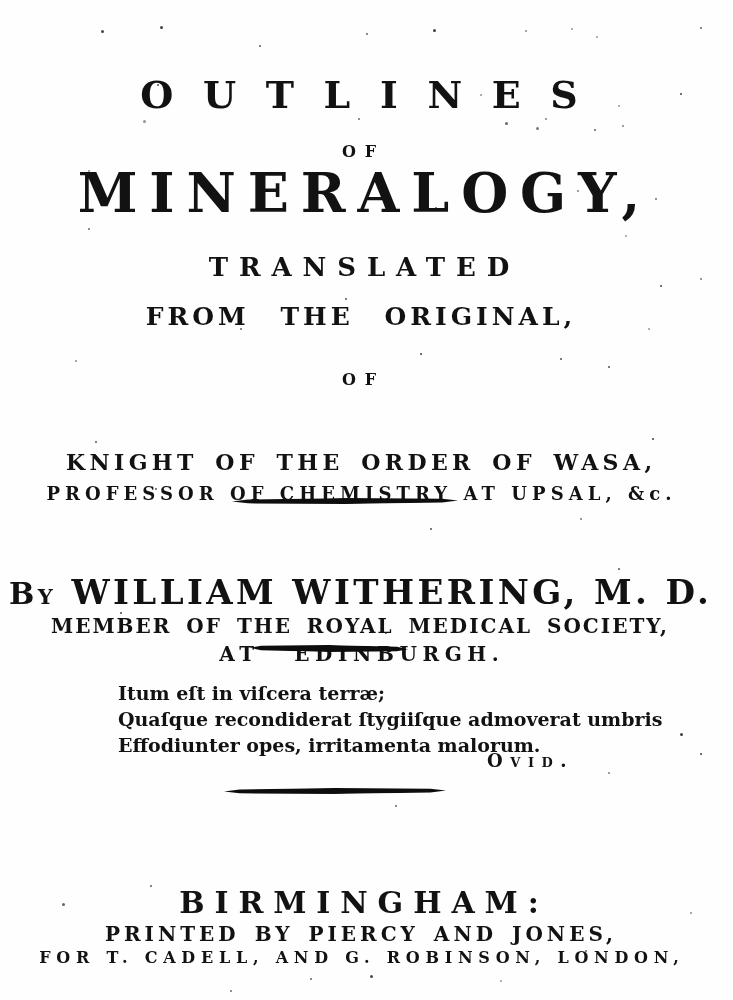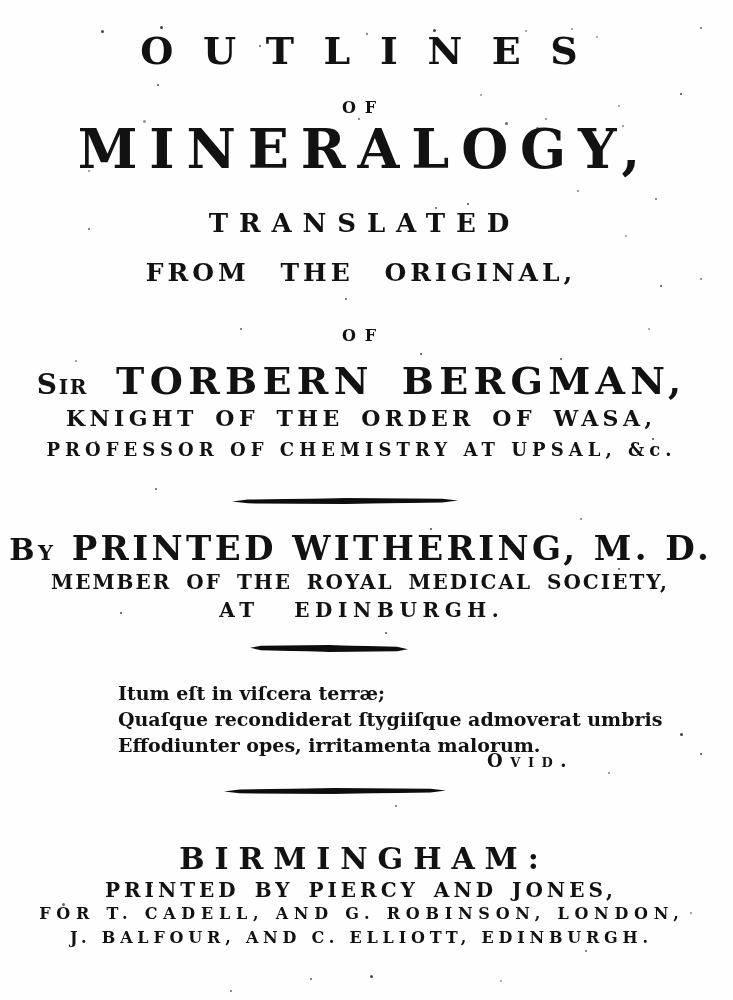--- a/index.html
+++ b/index.html
@@ -11,20 +11,21 @@
     overflow:hidden;
     font-family:"DejaVu Serif","Liberation Serif",serif;
     color:#121212;
   }
   .line{
     position:absolute;left:0;right:15px;
     text-align:center;
     font-weight:bold;
     white-space:nowrap;
     line-height:1;
+    margin-top:44px;
   }
   .sc{font-variant:small-caps;}
 
   .t-outlines   {top:32px;  font-size:38px; letter-spacing:0.78em; text-indent:0.78em;}
   .t-of1        {top:100px; font-size:16px; letter-spacing:0.55em; text-indent:0.55em;}
   .t-mineralogy {top:122px; font-size:54px; letter-spacing:0.22em; text-indent:0.22em;}
   .t-translated {top:210px; font-size:26px; letter-spacing:0.42em; text-indent:0.42em;}
   .t-from       {top:260px; font-size:25px; letter-spacing:0.16em; text-indent:0.16em; word-spacing:0.72em;}
   .t-of2        {top:328px; font-size:16px; letter-spacing:0.55em; text-indent:0.55em;}
 
@@ -71,43 +72,41 @@
 
 <div class="page">
 
   <div class="line t-outlines">OUTLINES</div>
   <div class="line t-of1">OF</div>
   <div class="line t-mineralogy">MINERALOGY,</div>
   <div class="line t-translated">TRANSLATED</div>
   <div class="line t-from">FROM THE ORIGINAL,</div>
   <div class="line t-of2">OF</div>
 
-  <div class="line t-sir"><span class="sc">Sir</span> <span>TORBERN BERGMAN,</span></div>
   <div class="line t-knight">KNIGHT OF THE ORDER OF WASA,</div>
   <div class="line t-professor">PROFESSOR OF CHEMISTRY AT UPSAL, &amp;c.</div>
 
   <div class="swell-rule rule-1"></div>
 
-  <div class="line t-by"><span class="sc">By</span> <span>PRINTED WITHERING, M. D.</span></div>
+  <div class="line t-by"><span class="sc">By</span> <span>WILLIAM WITHERING, M. D.</span></div>
   <div class="line t-member">MEMBER OF THE ROYAL MEDICAL SOCIETY,</div>
   <div class="line t-edinburgh">AT EDINBURGH.</div>
 
   <div class="swell-rule rule-2"></div>
 
   <div class="quote-line q2">Quaſque recondiderat ſtygiiſque admoverat umbris</div>
   <div class="quote-line q1">Itum eſt in viſcera terræ;</div>
   <div class="quote-line q3">Effodiunter opes, irritamenta malorum.</div>
   <div class="t-ovid">Ovid.</div>
 
   <div class="swell-rule rule-3"></div>
 
   <div class="line t-city">BIRMINGHAM:</div>
   <div class="line t-printer">PRINTED BY PIERCY AND JONES,</div>
   <div class="line t-for1">FOR T. CADELL, AND G. ROBINSON, LONDON,</div>
-  <div class="line t-for2">J. BALFOUR, AND C. ELLIOTT, EDINBURGH.</div>
 
 <div class="speck" style="left: 101px; top: 30px; width: 3px; height: 3px; opacity: 0.82;"></div>
     <div class="speck" style="left: 160px; top: 26px; width: 3px; height: 3px; opacity: 0.83;"></div>
     <div class="speck" style="left: 366px; top: 33px; width: 2px; height: 2px; opacity: 0.66;"></div>
     <div class="speck" style="left: 433px; top: 29px; width: 3px; height: 3px; opacity: 0.83;"></div>
     <div class="speck" style="left: 525px; top: 30px; width: 2px; height: 2px; opacity: 0.5;"></div>
     <div class="speck" style="left: 571px; top: 28px; width: 2px; height: 2px; opacity: 0.46;"></div>
     <div class="speck" style="left: 596px; top: 36px; width: 2px; height: 2px; opacity: 0.45;"></div>
     <div class="speck" style="left: 700px; top: 27px; width: 2px; height: 2px; opacity: 0.66;"></div>
     <div class="speck" style="left: 259px; top: 45px; width: 2px; height: 2px; opacity: 0.73;"></div>

